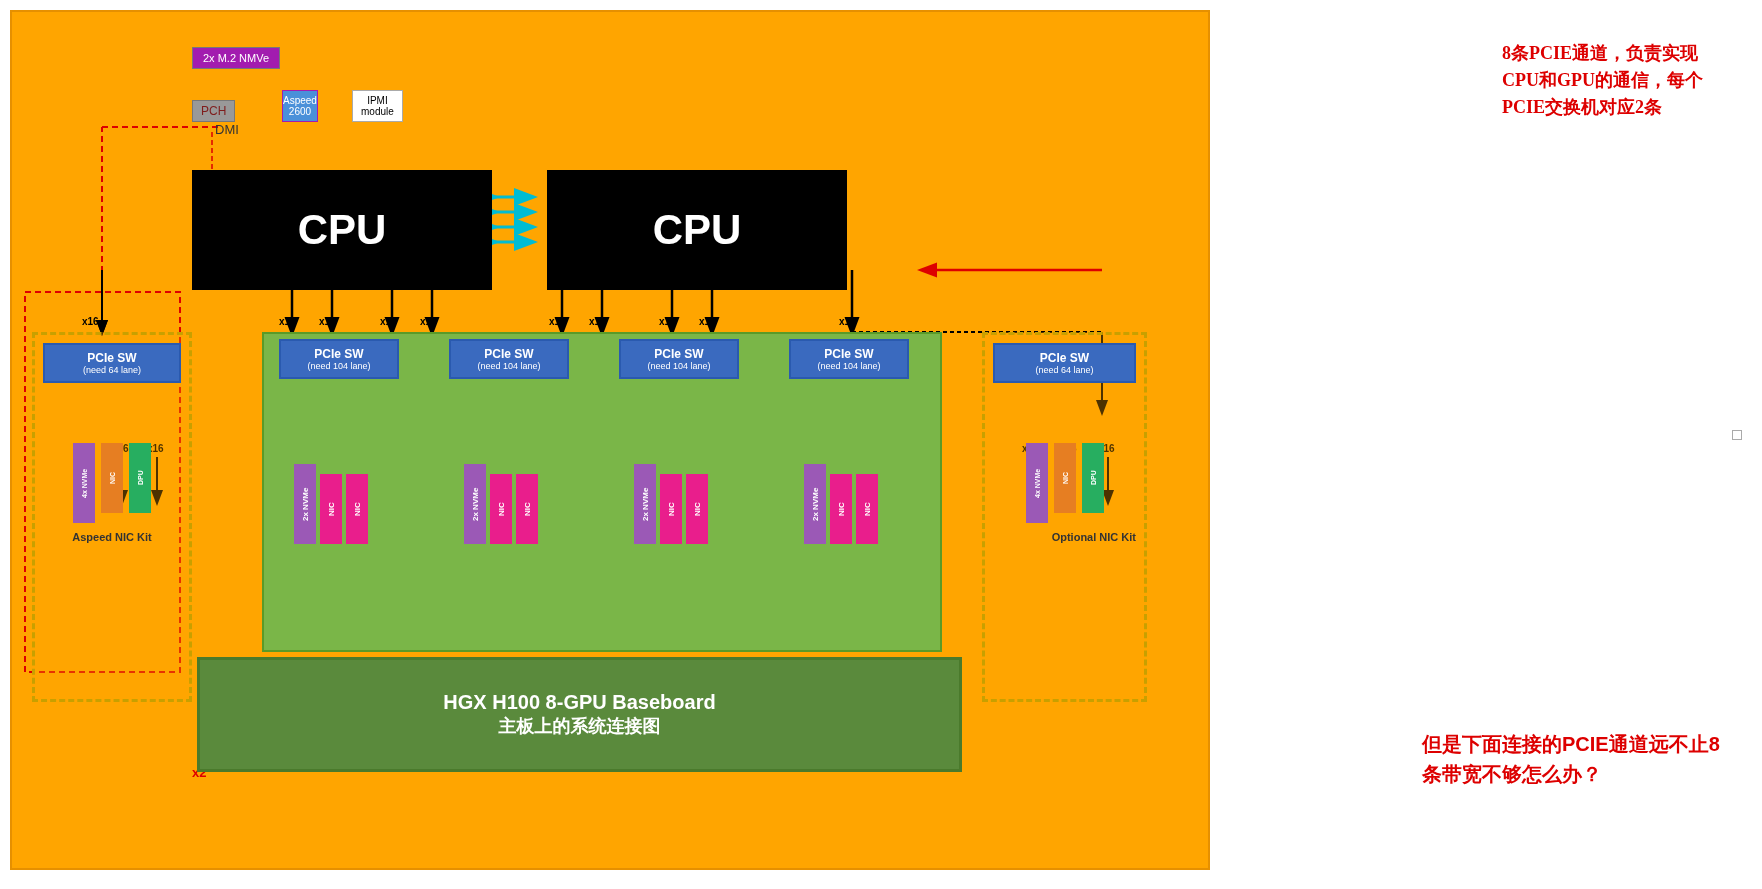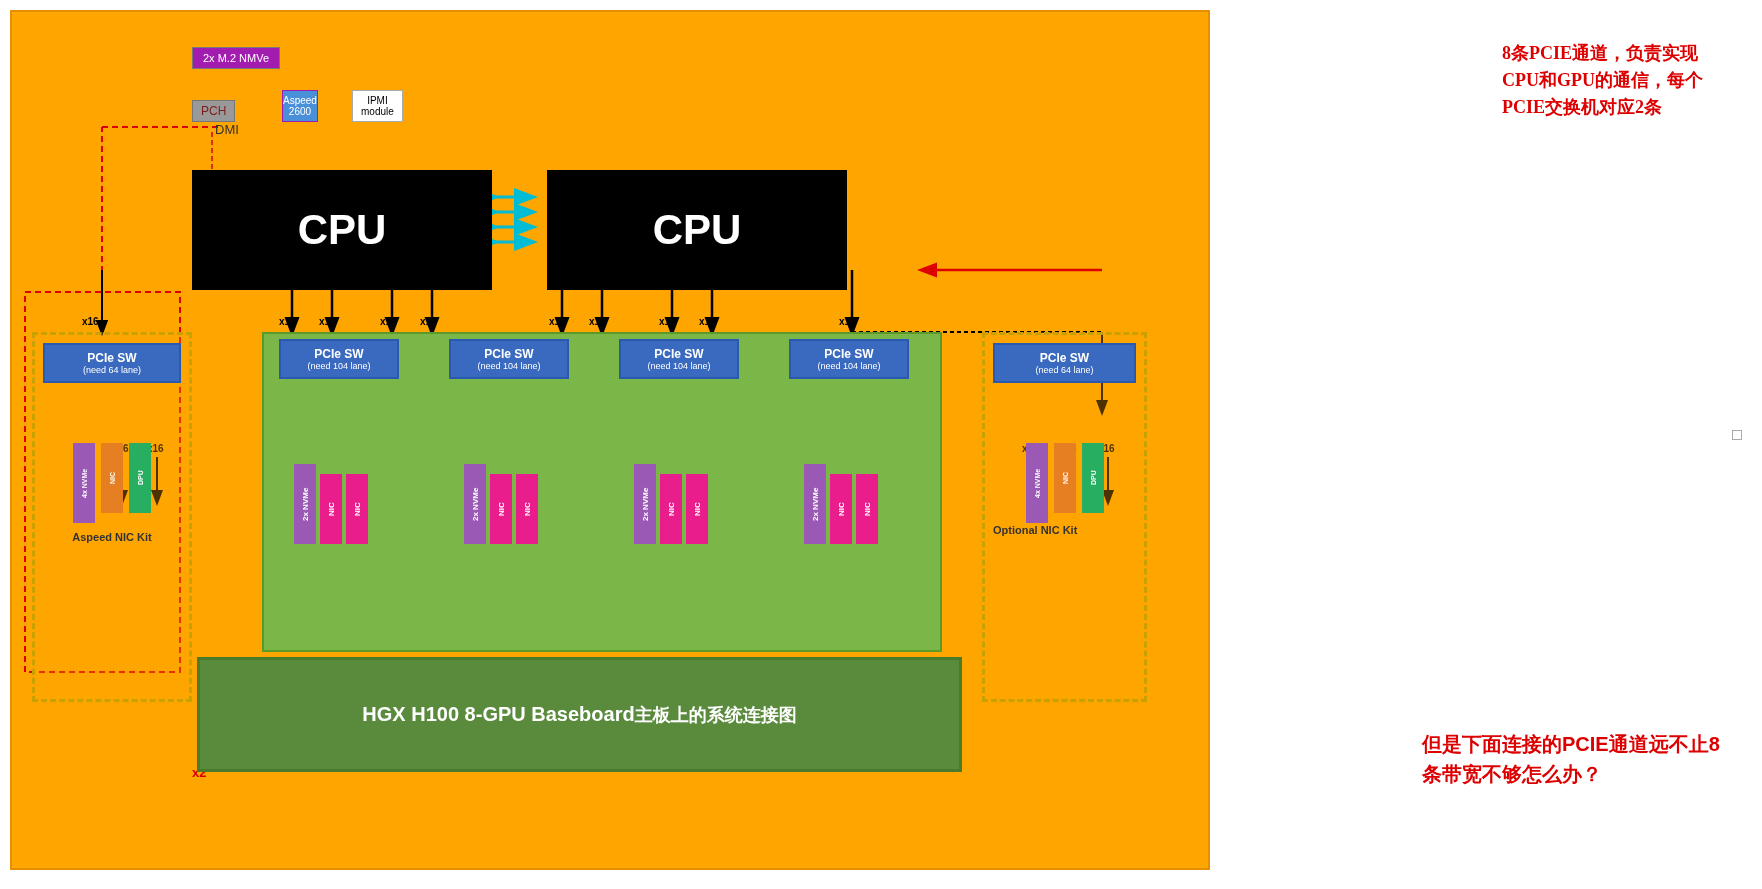--- a/index.html
+++ b/index.html
@@ -258,24 +258,24 @@
         <div>PCIe SW</div>
         <div style="font-size:9px; font-weight:normal;">(need 64 lane)</div>
       </div>
 
       <div style="display:flex; gap:6px; justify-content:center; margin-top:60px;">
         <div style="background:#9b59b6; color:#fff; font-size:7px; writing-mode:vertical-rl; transform:rotate(180deg); width:22px; height:80px; display:flex; align-items:center; justify-content:center; font-weight:bold;">4x NVMe</div>
         <div style="background:#e67e22; color:#fff; font-size:7px; writing-mode:vertical-rl; transform:rotate(180deg); width:22px; height:70px; display:flex; align-items:center; justify-content:center; font-weight:bold;">NIC</div>
         <div style="background:#27ae60; color:#fff; font-size:7px; writing-mode:vertical-rl; transform:rotate(180deg); width:22px; height:70px; display:flex; align-items:center; justify-content:center; font-weight:bold;">DPU</div>
       </div>
 
-      <div style="text-align:left; font-size:11px; color:#333; margin-top:1px; font-weight:bold;">Optional NIC Kit</div>
-    </div>
-
-    <div style="position:absolute; left:175px; top:635px; width:765px; height:115px; background:#5a8a3c; border:3px solid #4a7a2c; display:flex; align-items:center; justify-content:center;">
+      <div style="text-align:right; font-size:11px; color:#333; margin-top:8px; font-weight:bold;">Optional NIC Kit</div>
+    </div>
+
+    <div style="position:absolute; left:175px; top:635px; width:765px; height:115px; background:#5a8a3c; border:3px solid #4a7a2c; display:flex; flex-direction:column; align-items:center; justify-content:center;">
       <div style="color:#fff; font-size:20px; font-weight:bold;">HGX H100 8-GPU Baseboard</div>
       <div style="color:#fff; font-size:18px; font-weight:bold;">主板上的系统连接图</div>
     </div>
 
   </div>
 </div>
 
 <div style="position:absolute; right:30px; top:40px; width:230px;">
   <div style="color:#dd0000; font-size:18px; font-weight:bold; line-height:1.5;font-family:Liberation Serif, serif;">8条PCIE通道，负责实现CPU和GPU的通信，每个PCIE交换机对应2条</div>
 </div>

